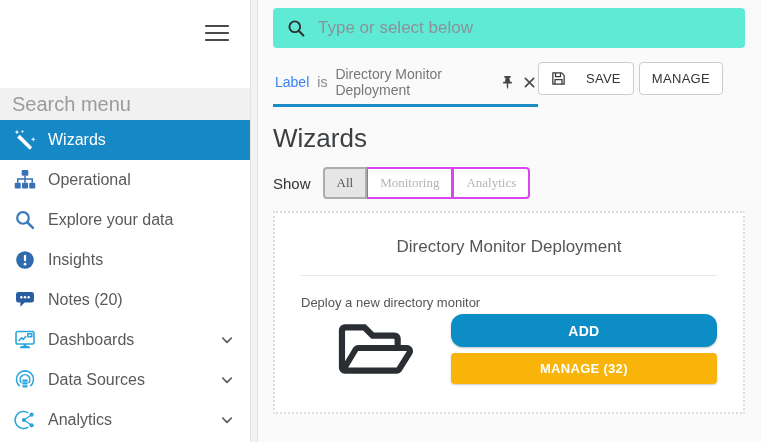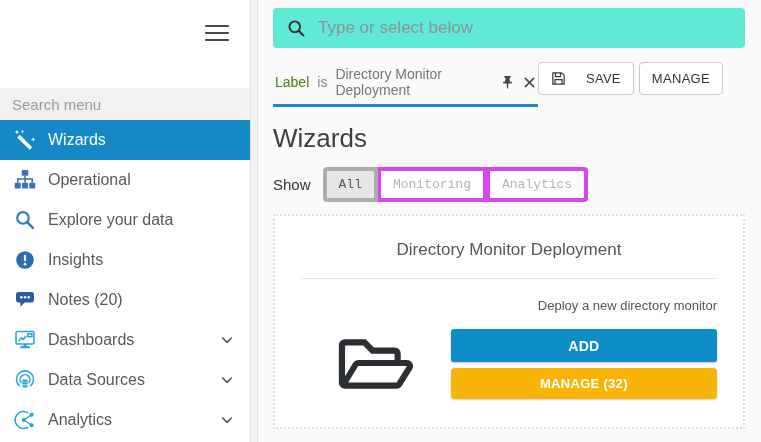--- a/index.html
+++ b/index.html
@@ -9,21 +9,21 @@
 
   
   .sidebar { width:250px; height:442px; background:#fff; display:flex; flex-direction:column; flex-shrink:0; }
   .logo-row { height:88px; position:relative; flex-shrink:0; }
   .brand { position:absolute; left:78px; top:36px; width:max-content; }
   .brand-text { font-size:33px; font-weight:bold; color:#4472b8; letter-spacing:-1px; line-height:1; }
   .brand-sub { position:absolute; right:-1px; bottom:-13px; font-size:12px; font-weight:bold; color:#9aa0a6; letter-spacing:1px; }
   .swoosh { position:absolute; top:-31px; left:26px; }
   .hamburger { position:absolute; top:22px; right:20px; cursor:pointer; background:none; border:none; }
 
-  .menu-search { height:30px; background:#f1f1f1; border:none; outline:none; width:100%; padding:16px 12px; font-size:15px; color:#666; font-family:"Liberation Sans", sans-serif; flex-shrink:0; }
+  .menu-search { height:30px; background:#f1f1f1; border:none; outline:none; width:100%; padding:16px 12px; font-size:20px; color:#666; font-family:"Liberation Sans", sans-serif; flex-shrink:0; }
   .menu-search::placeholder { color:#9b9b9b; }
 
   .nav { display:flex; flex-direction:column; }
   .nav-item { height:40px; display:flex; align-items:center; padding-left:13px; cursor:pointer; }
   .nav-item .ico { width:24px; display:flex; justify-content:center; align-items:center; flex-shrink:0; }
   .nav-item .lbl { margin-left:11px; font-size:16px; color:#595959; white-space:nowrap; }
   .nav-item.selected { background:#1588c5; }
   .nav-item.selected .lbl { color:#fff; }
   .nav-item .chev { margin-left:auto; margin-right:15px; display:flex; }
 
@@ -31,44 +31,44 @@
   .gutter { width:8px; height:442px; background:#f2f2f2; border-left:1px solid #e3e3e3; border-right:1px solid #e3e3e3; flex-shrink:0; }
 
   
   .main { flex:1; background:#fafafa; padding:8px 16px 0 15px; overflow:hidden; }
   .search-box { height:40px; background:#5eead4; border-radius:4px; display:flex; align-items:center; padding:0 14px; }
   .search-box input { border:none; outline:none; flex:1; margin-left:12px; font-size:17px; color:#555; background:transparent; font-family:"Liberation Sans", sans-serif; }
   .search-box input::placeholder { color:#8d9299; }
 
   .filter-row { display:flex; align-items:flex-start; margin-top:14px; }
   .filter-chip { display:flex; align-items:center; gap:8px; padding:4px 2px 6px 2px; border-bottom:3px solid #1b8bc7; cursor:pointer; }
-  .filter-field { font-size:14px; color:#4d7c0f; }
+  .filter-field { font-size:14px; color:#3b82f6; }
   .filter-op { font-size:14px; color:#888; }
   .filter-value { font-size:14px; color:#777; }
   .chip-icon-btn { background:none; border:none; cursor:pointer; display:flex; align-items:center; padding:0 1px; }
   .filter-actions { margin-left:auto; margin-right:22px; display:flex; gap:5px; }
   .btn-outline { display:flex; align-items:center; gap:20px; background:#fff; border:1px solid #ccc; border-radius:4px; padding:8px 12px; font-size:13px; color:#333; cursor:pointer; font-family:"Liberation Sans", sans-serif; letter-spacing:0.3px; }
 
   .page-title { font-size:26px; font-weight:400; color:#3c4043; margin-top:16px; }
   .show-row { display:flex; align-items:center; margin-top:13px; }
   .show-label { font-size:15px; color:#333; margin-right:12px; }
   .tabs { display:flex; }
-  .tab { background:#fff; border:4px solid #d946ef; color:#b4b4b4; font-size:13px; padding:6px 12px; margin-left:-1px; cursor:pointer; font-family:Liberation Mono, monospace; position:relative;text-align:center; }
+  .tab { background:#fff; border:2px solid #d946ef; color:#b4b4b4; font-size:13px; padding:6px 12px; margin-left:-1px; cursor:pointer; font-family:Liberation Serif, serif; position:relative;text-align:center; }
   .tab:first-child { border-radius:4px 0 0 4px; margin-left:0; }
   .tab:last-child { border-radius:0 4px 4px 0; }
   .tab.selected { background:#e6e6e6; color:#555; border-color:#adadad; z-index:1; }
 
   .card { margin-top:12px; background:#fff; border:2px dotted #dcdcdc; border-radius:2px; padding:24px 26px 28px 26px; }
   .card-title { text-align:center; font-size:17px; color:#555; margin-bottom:18px; }
   .card-divider { border:none; border-top:1px solid #e9e9e9; margin-bottom:19px; }
-  .card-desc { text-align:right; font-size:13px; color:#555; margin-bottom:16px; }
+  .card-desc { text-align:left; font-size:13px; color:#555; margin-bottom:4px; }
   .card-body { display:flex; align-items:center; }
   .folder-wrap { width:36%; display:flex; justify-content:center; }
   .btn-col { flex:1; display:flex; flex-direction:column; gap:6px; }
-  .btn-add { height:33px; border:none; border-radius:3px; background:#0d8dc5; color:#fff; font-weight:bold; font-size:14px; letter-spacing:0.3px; cursor:pointer; box-shadow:0 1px 2px rgba(0,0,0,0.25); font-family:"Liberation Sans", sans-serif; }
+  .btn-add { height:33px; border:none; border-radius:12px; background:#0d8dc5; color:#fff; font-weight:bold; font-size:14px; letter-spacing:0.3px; cursor:pointer; box-shadow:0 1px 2px rgba(0,0,0,0.25); font-family:"Liberation Sans", sans-serif; }
   .btn-manage { height:31px; border:none; border-radius:4px; background:#f9b40a; color:#fff; font-weight:bold; font-size:13px; letter-spacing:0.3px; cursor:pointer; box-shadow:0 1px 2px rgba(0,0,0,0.2); font-family:"Liberation Sans", sans-serif; }
 </style>
 </head>
 <body>
 
 <div class="app">
 
   <div class="sidebar">
     <div class="logo-row">
       <button class="hamburger">

